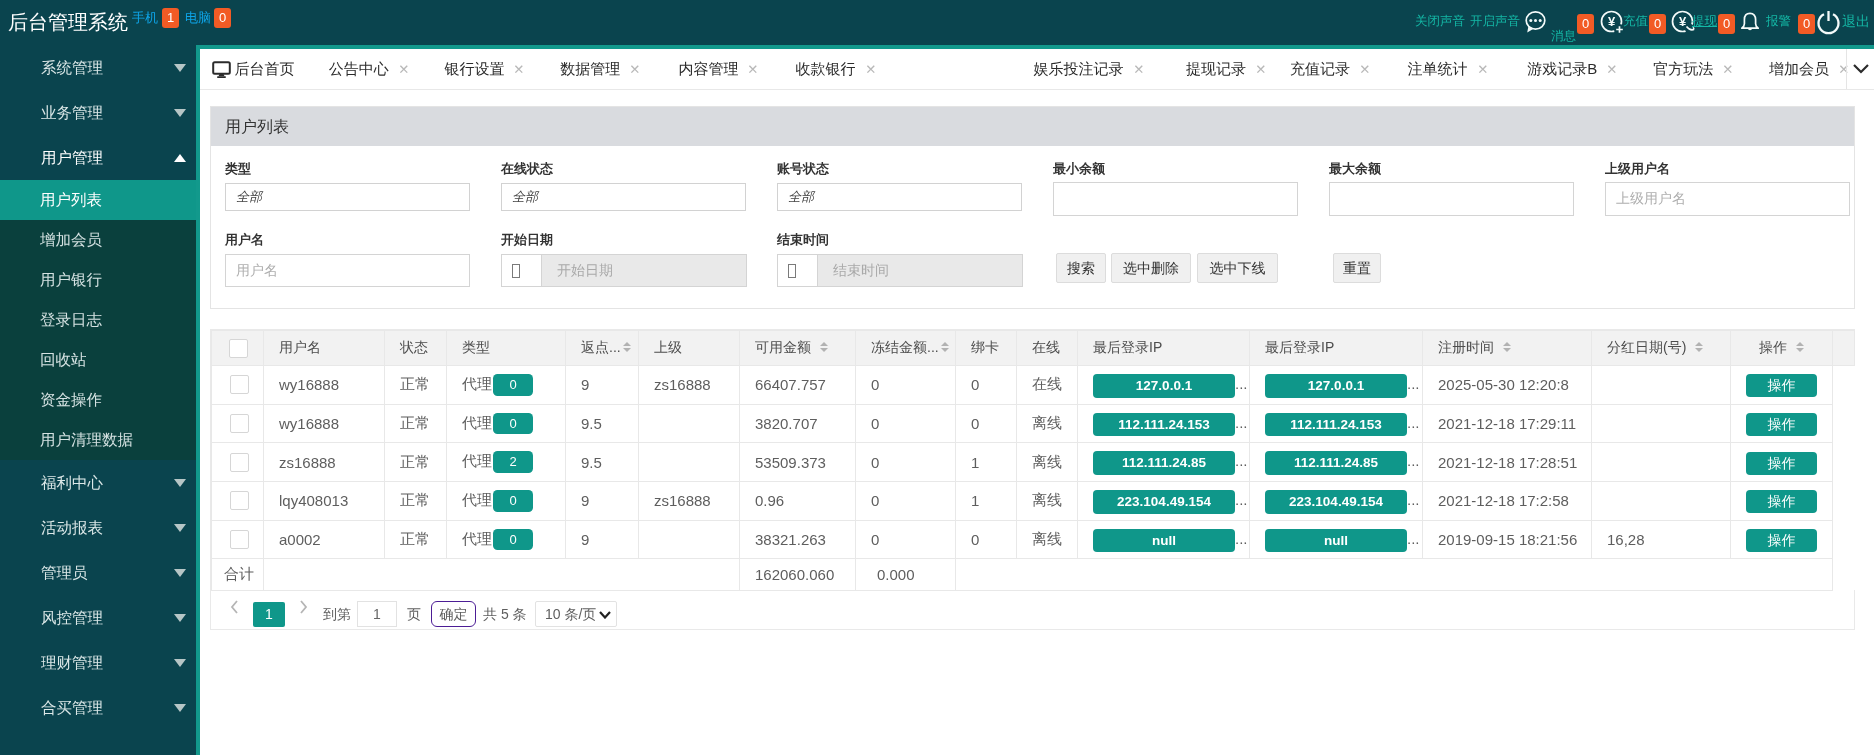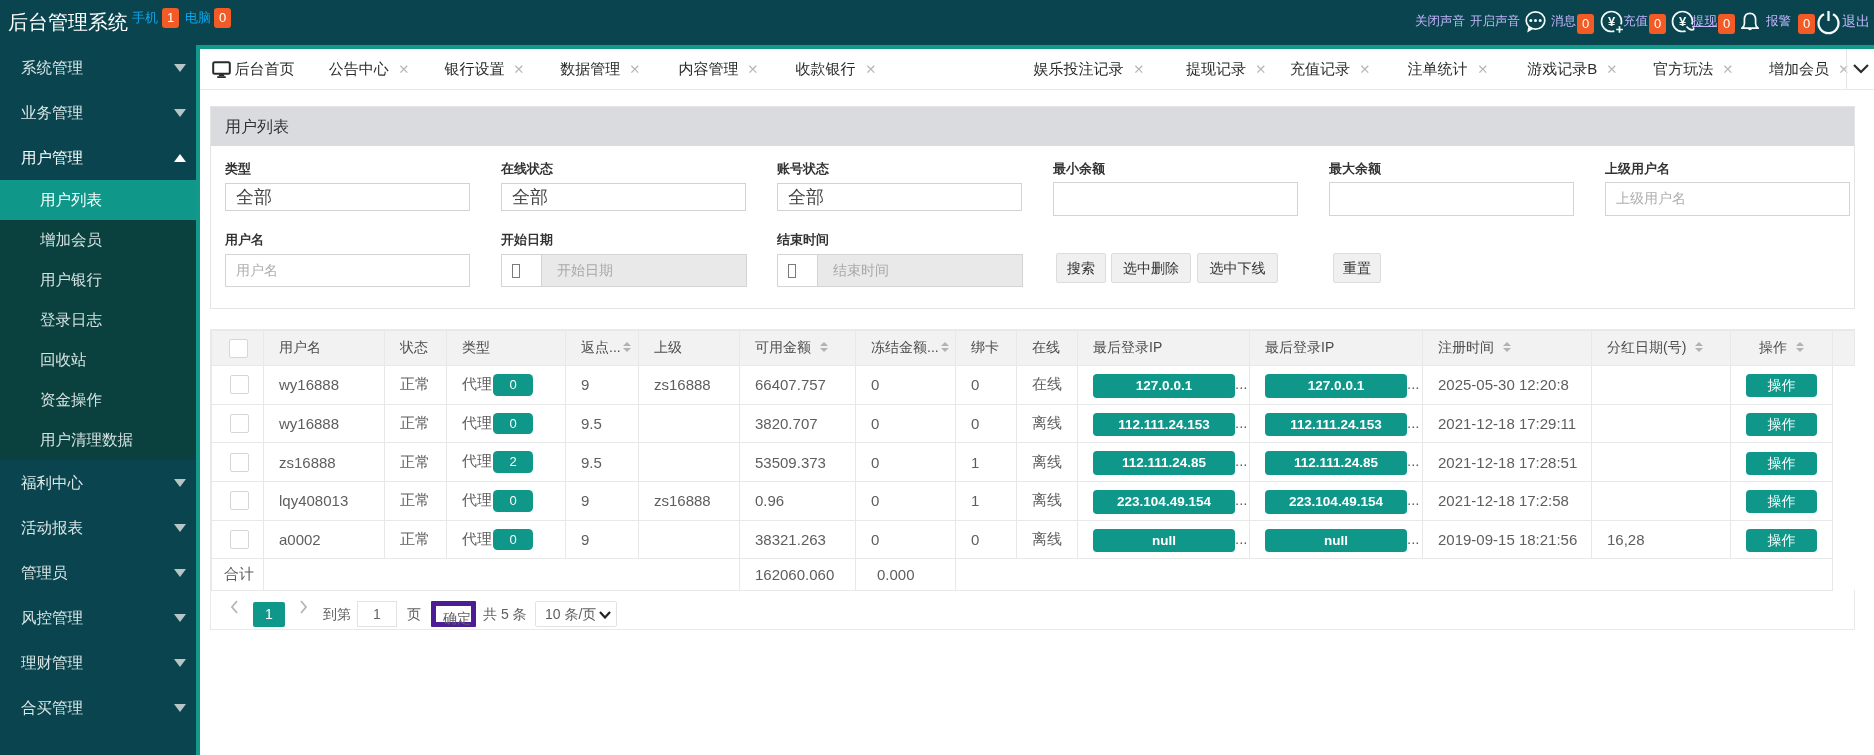--- a/index.html
+++ b/index.html
@@ -5,44 +5,44 @@
 <style>
 *{margin:0;padding:0;box-sizing:border-box;}
 html,body{width:1874px;height:755px;overflow:hidden;background:#fff;
   font-family:"Liberation Sans",sans-serif;}
 .abs{position:absolute;}
 
 #topbar{position:absolute;left:0;top:0;width:1874px;height:45px;background:#0a444e;}
 #topbar .logo{position:absolute;left:8px;top:0;line-height:45px;font-size:20px;font-weight:normal;color:#fff;}
 .tb-txt{position:absolute;top:0;line-height:35px;font-size:13px;color:#0ea5e9;}
 .tb-badge{position:absolute;top:8px;width:17px;height:20px;border-radius:3px;background:#f25b25;color:#fff;font-size:13px;text-align:center;line-height:20px;}
-.tr-txt{position:absolute;top:0;line-height:43px;font-size:12.5px;color:#c4b5fd;}
+.tr-txt{position:absolute;top:0;line-height:43px;font-size:12.5px;color:#14b8a6;}
 .tr-badge{position:absolute;top:14px;width:17px;height:20px;border-radius:3px;background:#f25b25;color:#fff;font-size:13px;text-align:center;line-height:20px;}
 .tb-ico{position:absolute;}
 
 #sidebar{position:absolute;left:0;top:45px;width:196px;height:710px;background:#0a444e;}
-.m-item{position:relative;height:45px;line-height:45px;padding-left:21px;font-size:15.5px;color:#dce8e8;}
+.m-item{position:relative;height:45px;line-height:45px;padding-left:21px;font-size:15.5px;color:#dce8e8;margin-left:20px;}
 .m-item .arr{position:absolute;right:10px;top:19px;width:0;height:0;border-left:6.5px solid transparent;border-right:6.5px solid transparent;border-top:8px solid #b6c6c6;}
 .m-item .arr.up{border-top:none;border-bottom:8px solid #fff;}
 #submenu{background:#0a403d;}
 .s-item{height:40px;line-height:40px;padding-left:40px;font-size:15.5px;color:#d5e2e2;}
 .s-item.active{background:#0f978a;color:#fff;}
 #vstrip{position:absolute;left:196px;top:45px;width:4.5px;height:710px;background:#12998c;}
 
 #tabbar{position:absolute;left:200px;top:45px;width:1674px;height:45px;background:#fff;border-top:4.5px solid #12998c;border-bottom:1px solid #e8e8e8;}
 .tab{position:absolute;top:0;height:40px;line-height:40px;font-size:15px;color:#2b2b2b;white-space:nowrap;}
 .tab .x{display:inline-block;margin-left:9px;color:#b8b8b8;font-size:14px;transform:scale(0.95);}
 #tab-more{position:absolute;right:0;top:0;width:28px;height:40px;border-left:1px solid #e5e5e5;}
 
 #content{position:absolute;left:200px;top:90px;width:1674px;height:665px;background:#fff;}
 
 #card1{position:absolute;left:10px;top:16px;width:1645px;height:203px;background:#fff;border:1px solid #e4e4e4;}
 #card1 .hd{height:39px;background:#d9dbdf;line-height:39px;padding-left:14px;font-size:16px;color:#333;}
 .flabel{position:absolute;font-size:13px;font-weight:bold;color:#333;}
-.fsel{position:absolute;width:245px;height:28px;border:1px solid #d2d2d2;background:#fff;font-size:18px;color:#444;line-height:26px;padding-left:10px;}
+.fsel{position:absolute;width:245px;height:28px;border:1px solid #d2d2d2;background:#fff;font-size:13px;color:#444;line-height:26px;padding-left:10px;font-style:italic;}
 .finp{position:absolute;width:245px;height:33px;border:1px solid #d4d4d4;background:#fff;font-size:14px;line-height:31px;padding-left:10px;color:#444;}
 .ph{color:#aeaeae;}
 .fdate{position:absolute;width:246px;height:33px;border:1px solid #d4d4d4;background:#e9e9e9;font-size:14px;}
 .fdate .cal{position:absolute;left:0;top:0;width:40px;height:31px;background:#fff;border-right:1px solid #d4d4d4;text-align:left;padding-left:10px;}
 .fdate .tofu{display:inline-block;margin-top:9px;width:8px;height:14px;border:1px solid #7a7a7a;}
 .fdate .dph{position:absolute;left:55px;top:0;line-height:31px;color:#a9a9a9;}
 .fbtn{position:absolute;height:30px;background:#f0f0f0;border:1px solid #dcdcdc;border-radius:2px;font-size:14px;color:#333;text-align:center;}
 
 #card2{position:absolute;left:10px;top:239px;width:1645px;height:301px;border:1px solid #e9e9e9;}
 table{border-collapse:collapse;table-layout:fixed;width:1643px;}
@@ -75,21 +75,21 @@
 
   <span class="tr-txt" style="left:1415px;">关闭声音</span>
   <span class="tr-txt" style="left:1470px;">开启声音</span>
   <svg class="tb-ico" style="left:1524px;top:10px;" width="23" height="25" viewBox="0 0 23 25">
     <ellipse cx="11.5" cy="10.5" rx="9.3" ry="8.7" fill="none" stroke="#f4fbfa" stroke-width="1.7"></ellipse>
     <path d="M4.5 16 L3.2 22.5 L10 18.5 Z" fill="#f4fbfa"></path>
     <circle cx="6.8" cy="10.5" r="1.5" fill="#f4fbfa"></circle>
     <circle cx="11.5" cy="10.5" r="1.5" fill="#f4fbfa"></circle>
     <circle cx="16.2" cy="10.5" r="1.5" fill="#f4fbfa"></circle>
   </svg>
-  <span class="tr-txt" style="left:1551px;">消息</span>
+  <span class="tr-txt" style="left:1551px;margin-top:15px;">消息</span>
   <span class="tr-badge" style="left:1577px;">0</span>
   <svg class="tb-ico" style="left:1600px;top:10px;" width="26" height="26" viewBox="0 0 26 26">
     <circle cx="11.5" cy="11.5" r="10" fill="none" stroke="#f4fbfa" stroke-width="1.7"></circle>
     <text x="11.5" y="16" font-size="13" font-weight="bold" fill="#f4fbfa" text-anchor="middle" font-family="Liberation Sans,sans-serif">¥</text>
     <circle cx="19.5" cy="19.5" r="5.5" fill="#0a444e"></circle>
     <path d="M19.5 16.2 V22.8 M16.2 19.5 H22.8" stroke="#f4fbfa" stroke-width="1.7"></path>
   </svg>
   <span class="tr-txt" style="left:1623px;">充值</span>
   <span class="tr-badge" style="left:1649px;">0</span>
   <svg class="tb-ico" style="left:1671px;top:10px;" width="26" height="26" viewBox="0 0 26 26">
@@ -346,21 +346,21 @@
     <svg class="abs" style="left:18px;top:8px;" width="10" height="16" viewBox="0 0 10 16">
           <path d="M8 2 L3 8 L8 14" fill="none" stroke="#b5b5b5" stroke-width="1.8"></path>
         </svg>
     <div class="pg" style="left:42px;top:11px;width:32px;height:25px;background:#0f978a;color:#fff;border-radius:2px;text-align:center;line-height:25px;">1</div>
     <svg class="abs" style="left:88px;top:8px;" width="10" height="16" viewBox="0 0 10 16">
           <path d="M2 2 L7 8 L2 14" fill="none" stroke="#b5b5b5" stroke-width="1.8"></path>
         </svg>
     <span class="pg" style="left:112px;top:10px;">到第</span>
     <div class="pg" style="left:146px;top:10px;width:40px;height:26px;border:1px solid #e2e2e2;text-align:center;line-height:24px;color:#666;">1</div>
     <span class="pg" style="left:196px;top:10px;">页</span>
-    <div class="pg" style="left:220px;top:10px;width:45px;height:26px;border:5px solid #4c1d95;border-radius:1px;text-align:right;line-height:24px;">确定</div>
+    <div class="pg" style="left:220px;top:10px;width:45px;height:26px;border:1px solid #4c1d95;border-radius:6px;text-align:center;line-height:24px;">确定</div>
     <span class="pg" style="left:272px;top:10px;">共 5 条</span>
     <div class="pg" style="left:324px;top:10px;width:82px;height:26px;border:1px solid #e2e2e2;border-radius:2px;padding-left:9px;line-height:24px;">10 条/页
       <svg class="abs" style="left:63px;top:9px;" width="12" height="8" viewBox="0 0 12 8">
             <path d="M1 1 L6 6.5 L11 1" fill="none" stroke="#222" stroke-width="2.2"></path>
           </svg>
     </div>
   </div>
   </div>
 </div>
 

